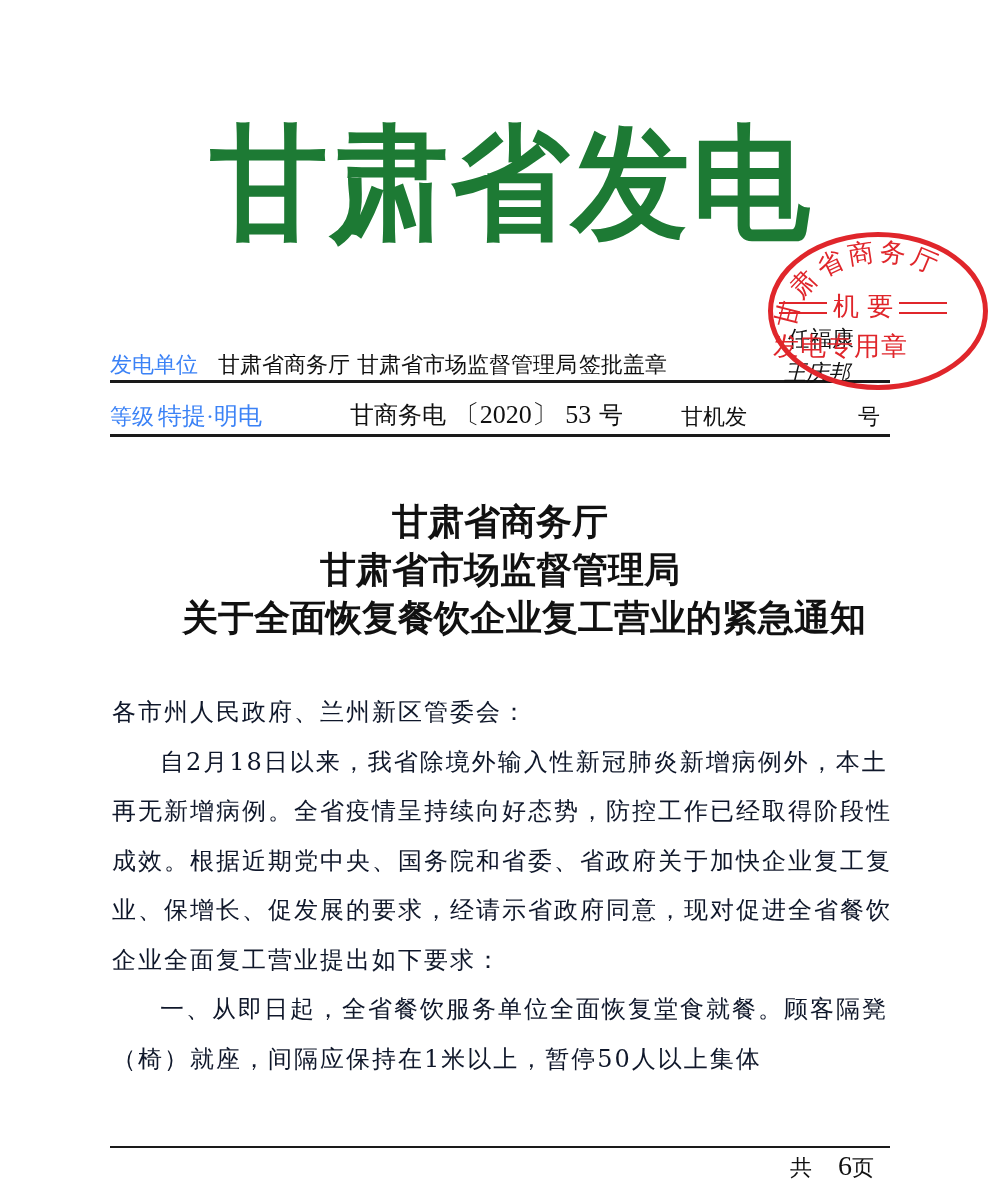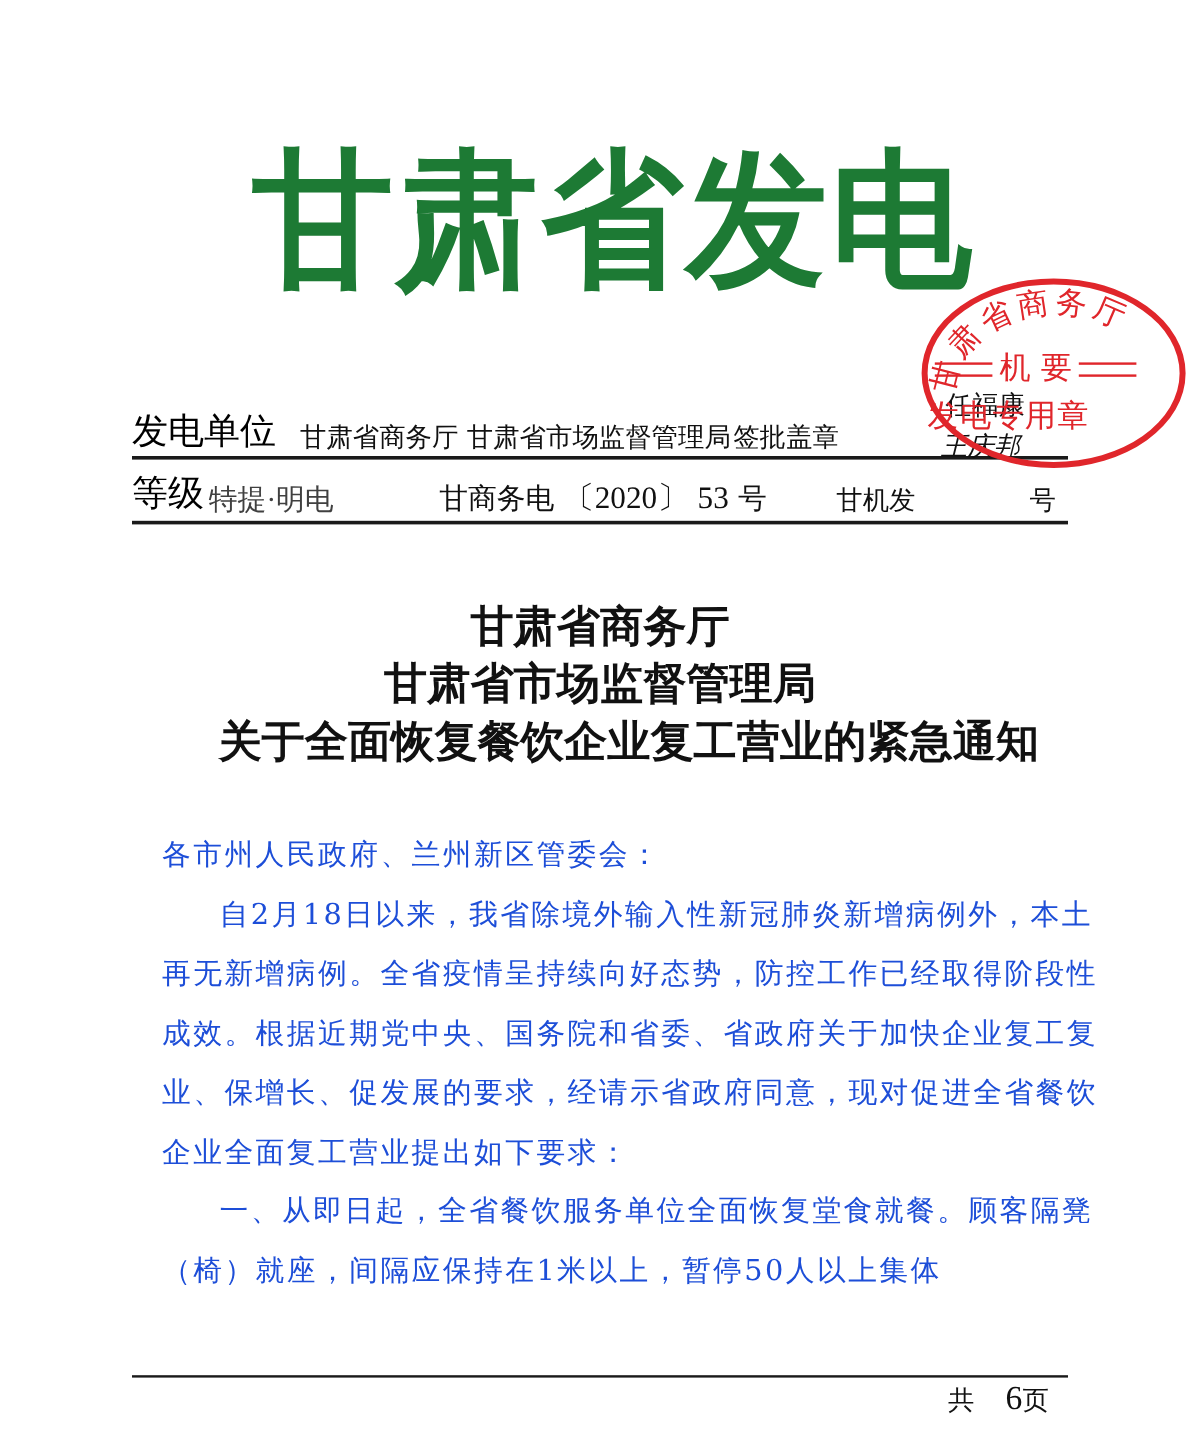--- a/index.html
+++ b/index.html
@@ -8,44 +8,44 @@
   .masthead { position: absolute; left: 210px; top: 118px; width: 600px; height: 130px;
               display: flex; justify-content: space-between; align-items: center; }
   .masthead span { font-family: "DejaVu Serif", serif; font-size: 118px; line-height: 1;
                    color: #1d7a34; font-weight: bold; letter-spacing: 0; transform: scaleY(1.05); }
   .row { position: absolute; left: 110px; width: 780px; display: flex; align-items: flex-end; }
   .rule { position: absolute; left: 110px; width: 780px; height: 3px; background: #1a1a1a; }
   .row1 { top: 340px; height: 40px; }
   .rule1 { top: 380px; }
   .row2 { top: 392px; height: 40px; }
   .rule2 { top: 434px; }
-  .label-sm { font-size: 30px; color: #000000; }
+  .label-sm { font-size: 22px; color: #3b82f6; }
   .val { font-size: 22px; color: #111; margin-left: 20px; }
-  .grade-val { font-family: Liberation Serif, serif; font-size: 24px; color: #404040; margin-left: 4px; }
+  .grade-val { font-family: Liberation Serif, serif; font-size: 24px; color: #3b82f6; margin-left: 4px; }
   .docno { font-size: 24px; margin-left: 88px; }
   .docno .num { font-family: "Liberation Serif", serif; font-size: 26px; text-align: right; }
   .jifa { font-size: 22px; margin-left: 58px; }
   .hao-end { font-size: 22px; margin-left: auto; margin-right: 10px; }
   .sign-label { font-size: 22px; margin-left: 2px; }
   .signers { position: absolute; left: 788px; top: 326px; font-size: 22px; line-height: 26px; }
   .signers div:nth-child(2) { margin-left: -4px; margin-top: 8px; font-style: italic; }
   .stamp { position: absolute; left: 768px; top: 232px; width: 210px; height: 148px;
            border: 5px solid #e0262b; border-radius: 50%; color: #e0262b; }
   .stamp .arc { position: absolute; left: 0; top: 0; width: 100%; height: 100%; }
   .stamp .mid { position: absolute; left: 0; right: 0; top: 52px; text-align: left;
                 font-size: 26px; font-family: "DejaVu Sans", sans-serif; }
   .stamp .mid .bars { display: inline-block; width: 48px; height: 8px; border-top: 2px solid #e0262b;
                       border-bottom: 2px solid #e0262b; vertical-align: middle; margin: 0 6px; }
   .stamp .bottom { position: absolute; left: 0; right: 0; top: 92px; text-align: left;
                    font-size: 26px; font-family: "DejaVu Sans", sans-serif; letter-spacing: 1px; }
   .title { position: absolute; left: 0; width: 1000px; text-align: center;
            font-family: "DejaVu Sans", sans-serif; font-weight: bold; font-size: 36px; color: #111; }
   .t1 { top: 498px; } .t2 { top: 546px; } .t3 { top: 594px; padding-left: 24px; }
   .body { position: absolute; left: 112px; width: 790px; font-size: 24px; line-height: 49.5px;
-          top: 688px; color: #1d4ed8; letter-spacing: 2px; margin-left: 23px; }
+          top: 688px; color: #0f172a; letter-spacing: 2px; }
   .body p { margin: 0; }
   .indent { text-indent: 48px; }
   .footer-rule { position: absolute; left: 110px; top: 1146px; width: 780px; height: 2px; background: #1a1a1a; }
   .footer { position: absolute; left: 790px; top: 1150px; font-size: 22px; }
   .footer .n { font-family: "Liberation Serif", serif; font-size: 28px; margin-left: 26px; }
 </style>
 </head>
 <body>
 
 <div class="masthead">

